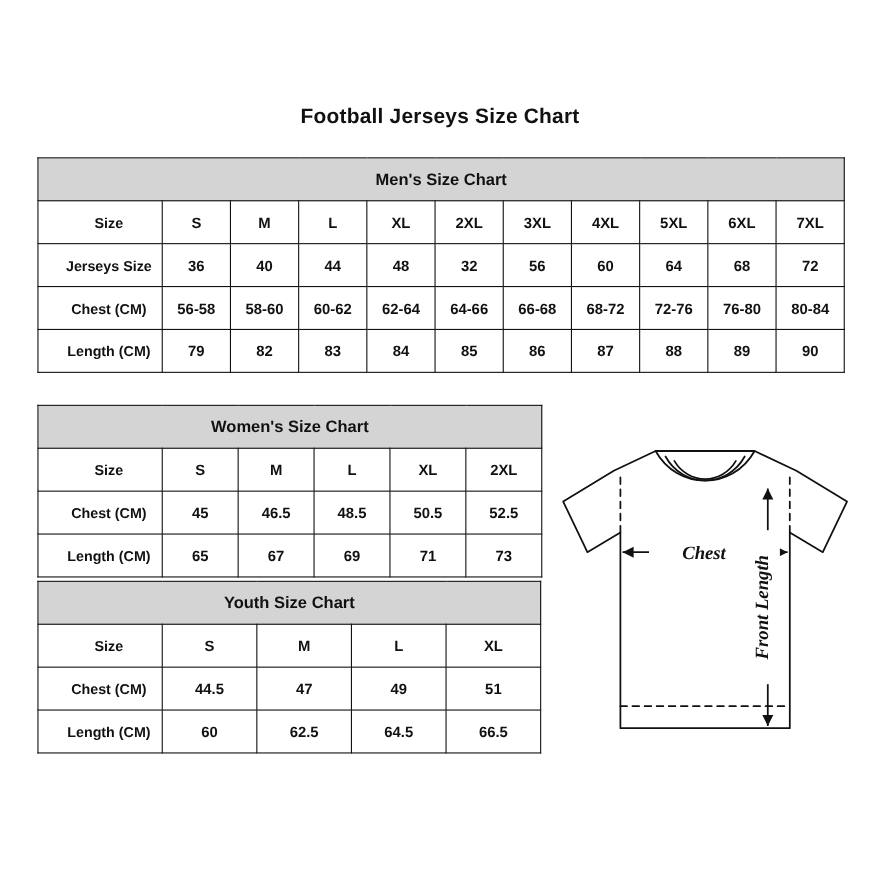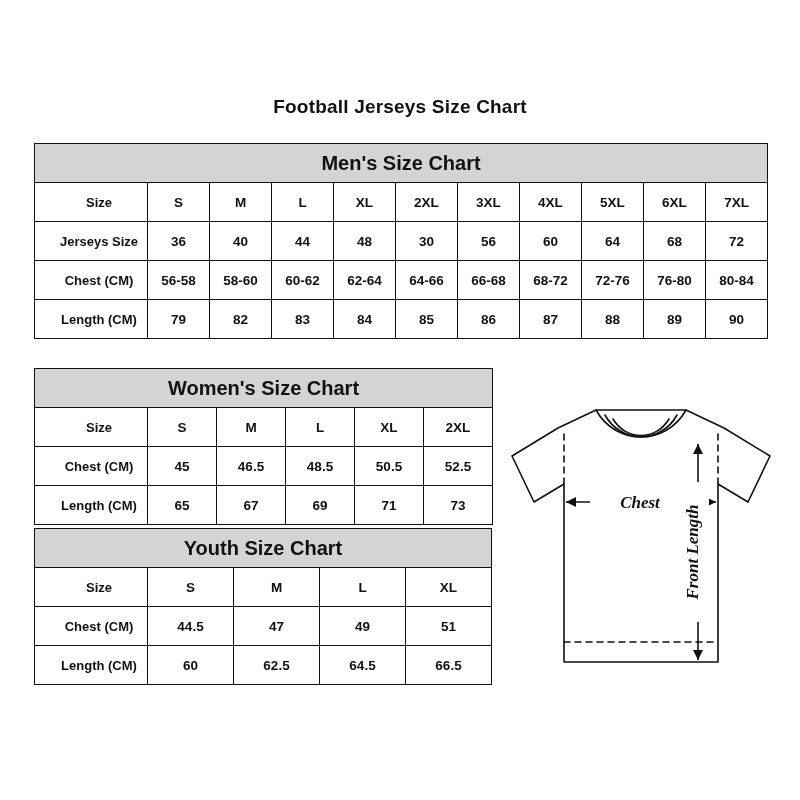--- a/index.html
+++ b/index.html
@@ -42,21 +42,21 @@
     border: 1px solid #111111;
     text-align: center;
     vertical-align: middle;
     font-size: 13.5px;
     font-weight: bold;
     color: #111111;
     padding: 0;
   }
   table.sizechart .caption-cell {
     background: #d4d4d4;
-    font-size: 20px;
+    font-size: 15px;
     font-weight: bold;
     height: 38px;
   }
   table.sizechart tr { height: 39px; }
   table.sizechart .rowhead {
     font-size: 13px;
     padding-left: 16px;
   }
 
   
@@ -148,21 +148,21 @@
           <td>5XL</td>
           <td>6XL</td>
           <td>7XL</td>
         </tr>
         <tr>
           <td class="rowhead">Jerseys Size</td>
           <td>36</td>
           <td>40</td>
           <td>44</td>
           <td>48</td>
-          <td>30</td>
+          <td>32</td>
           <td>56</td>
           <td>60</td>
           <td>64</td>
           <td>68</td>
           <td>72</td>
         </tr>
         <tr>
           <td class="rowhead">Chest (CM)</td>
           <td>56-58</td>
           <td>58-60</td>

